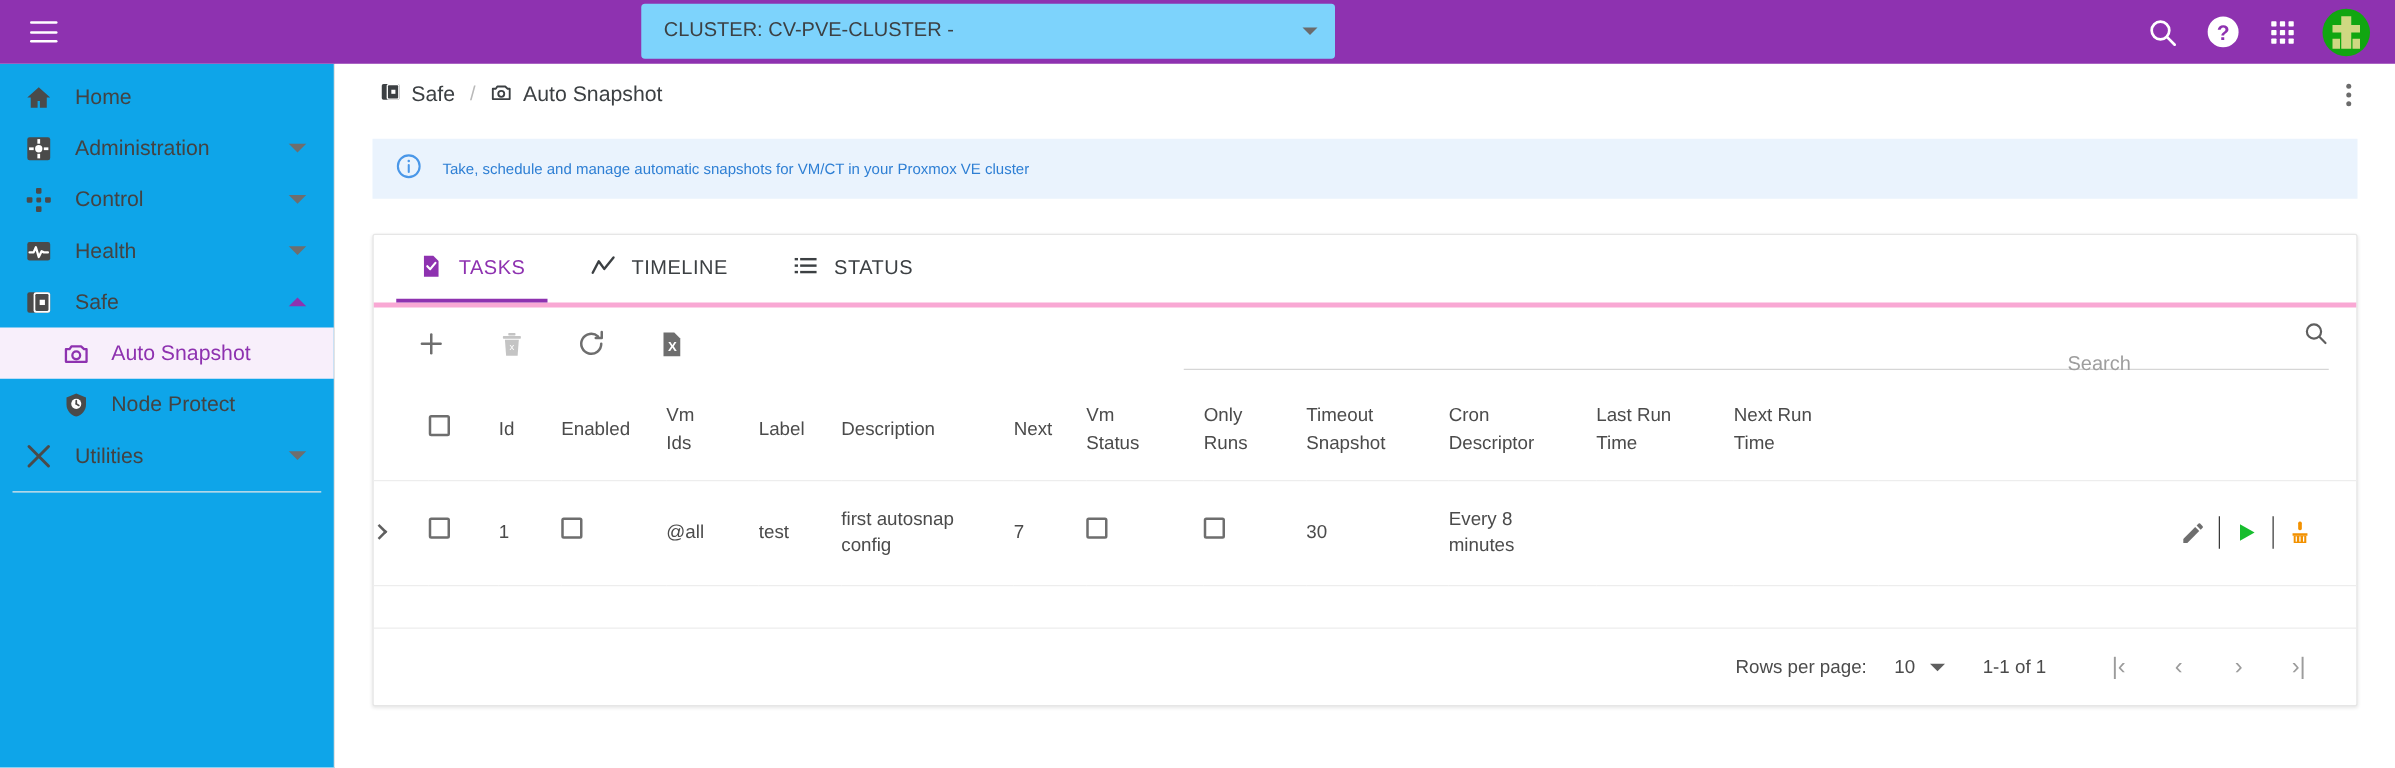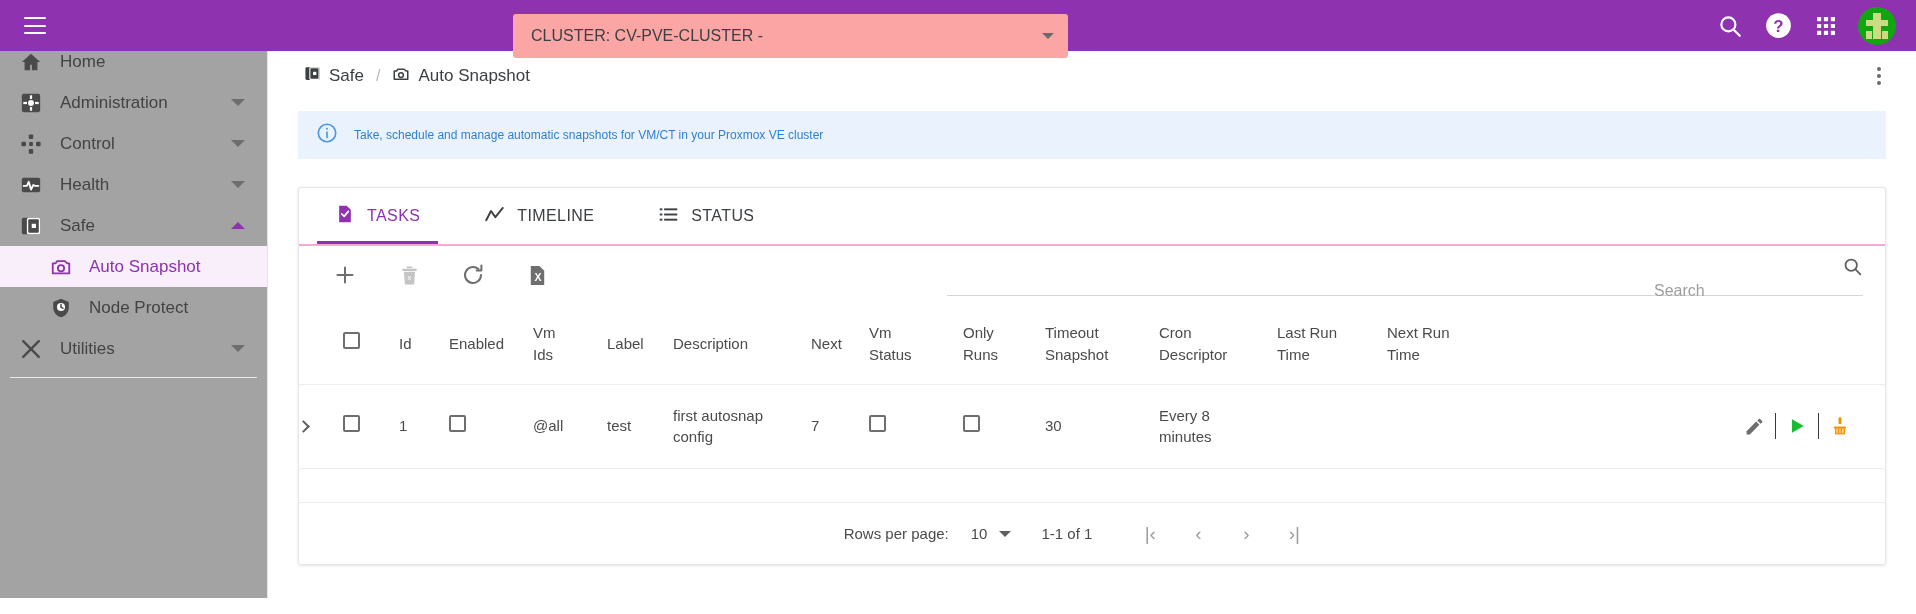--- a/index.html
+++ b/index.html
@@ -27,23 +27,23 @@
   }
   #hamburger span { display: block; height: 2px; background: #fff; border-radius: 1px; }
   #brand {
     color: #ffffff;
     font-size: 27px;
     font-weight: 400;
     letter-spacing: -0.3px;
     white-space: nowrap;
   }
   #cluster-select {
-    position: absolute; left: 513px; top: 14px;
+    position: absolute; left: 513px; top: 3px;
     width: 555px; height: 44px;
-    background: #fca5a5;
+    background: #7dd3fc;
     border-radius: 3px;
     display: flex; align-items: center;
     padding: 0 14px 0 18px;
     cursor: pointer;
   }
   #cluster-select .label {
     flex: 1;
     font-size: 16px;
     color: #3c4043;
     white-space: nowrap;
@@ -70,23 +70,23 @@
     border-radius: 50%;
     background: #11a611;
     display: flex; align-items: center; justify-content: center;
     margin-left: 8px; margin-right: 2px;
     cursor: pointer;
     overflow: hidden;
   }
 
   
   #sidebar {
-    position: absolute; top: 35px; left: 0;
+    position: absolute; top: 51px; left: 0;
     width: 268px; height: 563px;
-    background: #a3a3a3;
+    background: #0ea5e9;
     border-right: 1px solid #e3e3e3;
     padding-top: 6px;
   }
   .nav-item {
     height: 41px;
     display: flex; align-items: center;
     padding-left: 16px; padding-right: 16px;
     cursor: pointer;
     position: relative;
   }
@@ -169,23 +169,22 @@
     border: 1px solid #e6e6e6;
     border-radius: 2px;
     box-shadow: 0 1px 3px rgba(0,0,0,0.10);
     position: relative;
   }
 
   
   #tabs {
     height: 58px;
     display: flex; align-items: stretch;
-    border-bottom: 2px solid #f9a8d4;
+    border-bottom: 4px solid #f9a8d4;
     padding-left: 10px;
-    gap: 12px;
   }
   .tab {
     display: flex; align-items: center; gap: 12px;
     padding: 0 26px;
     cursor: pointer;
     font-size: 16px;
     color: #3c4043;
     letter-spacing: 0.4px;
     position: relative;
   }
@@ -275,21 +274,21 @@
     display: flex; align-items: center; justify-content: center;
     cursor: pointer;
   }
   .act-sep { width: 1px; height: 26px; background: #3a3a3a; }
 
   
   #pagination {
     position: absolute; left: 0; right: 0; bottom: 0;
     height: 62px;
     border-top: 1px solid #ededed;
-    display: flex; align-items: center; justify-content: center;
+    display: flex; align-items: center; justify-content: flex-end;
     padding-right: 22px;
     font-size: 15px; color: #4b4b4b;
   }
   #pagination .rpp-label { margin-right: 22px; }
   #pagination .rpp-val { margin-right: 12px; }
   #pagination .rpp-caret {
     width: 0; height: 0;
     border-left: 6px solid transparent;
     border-right: 6px solid transparent;
     border-top: 6px solid #5f5f5f;

